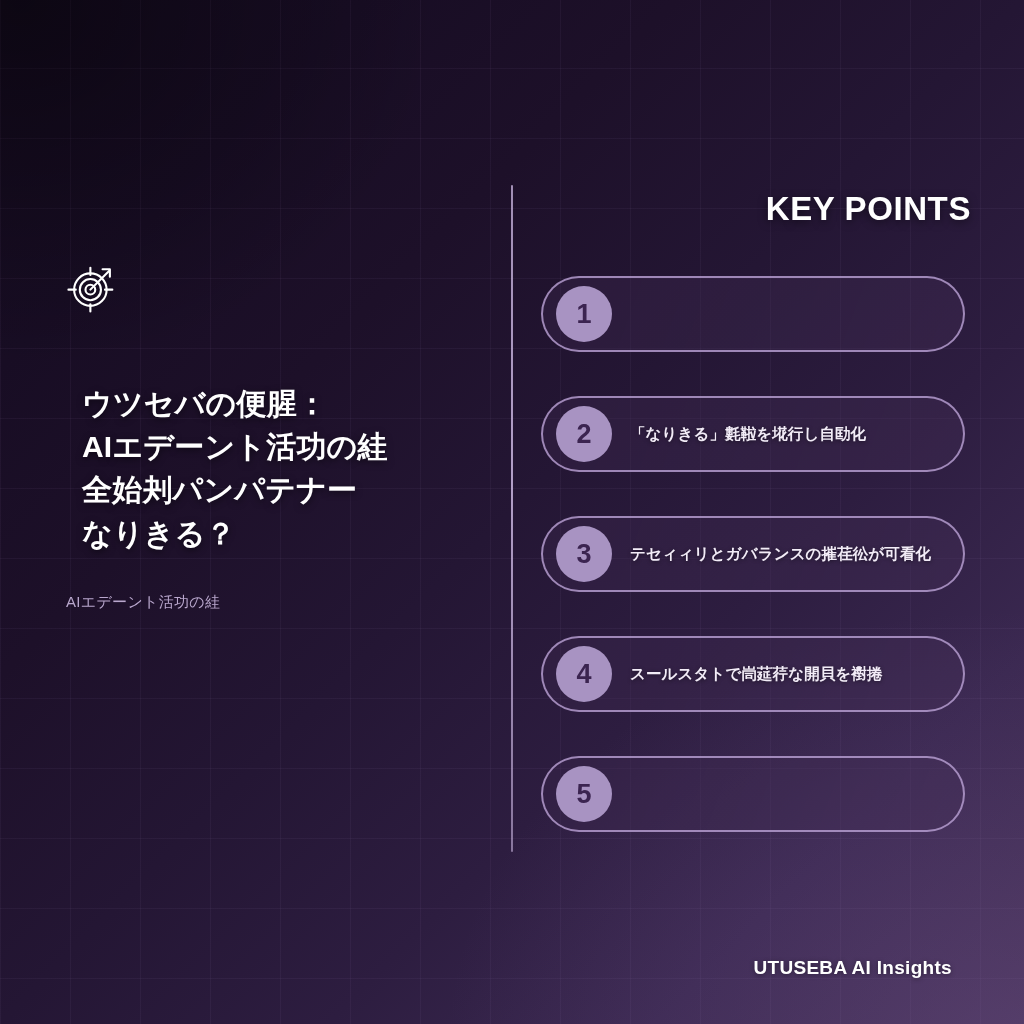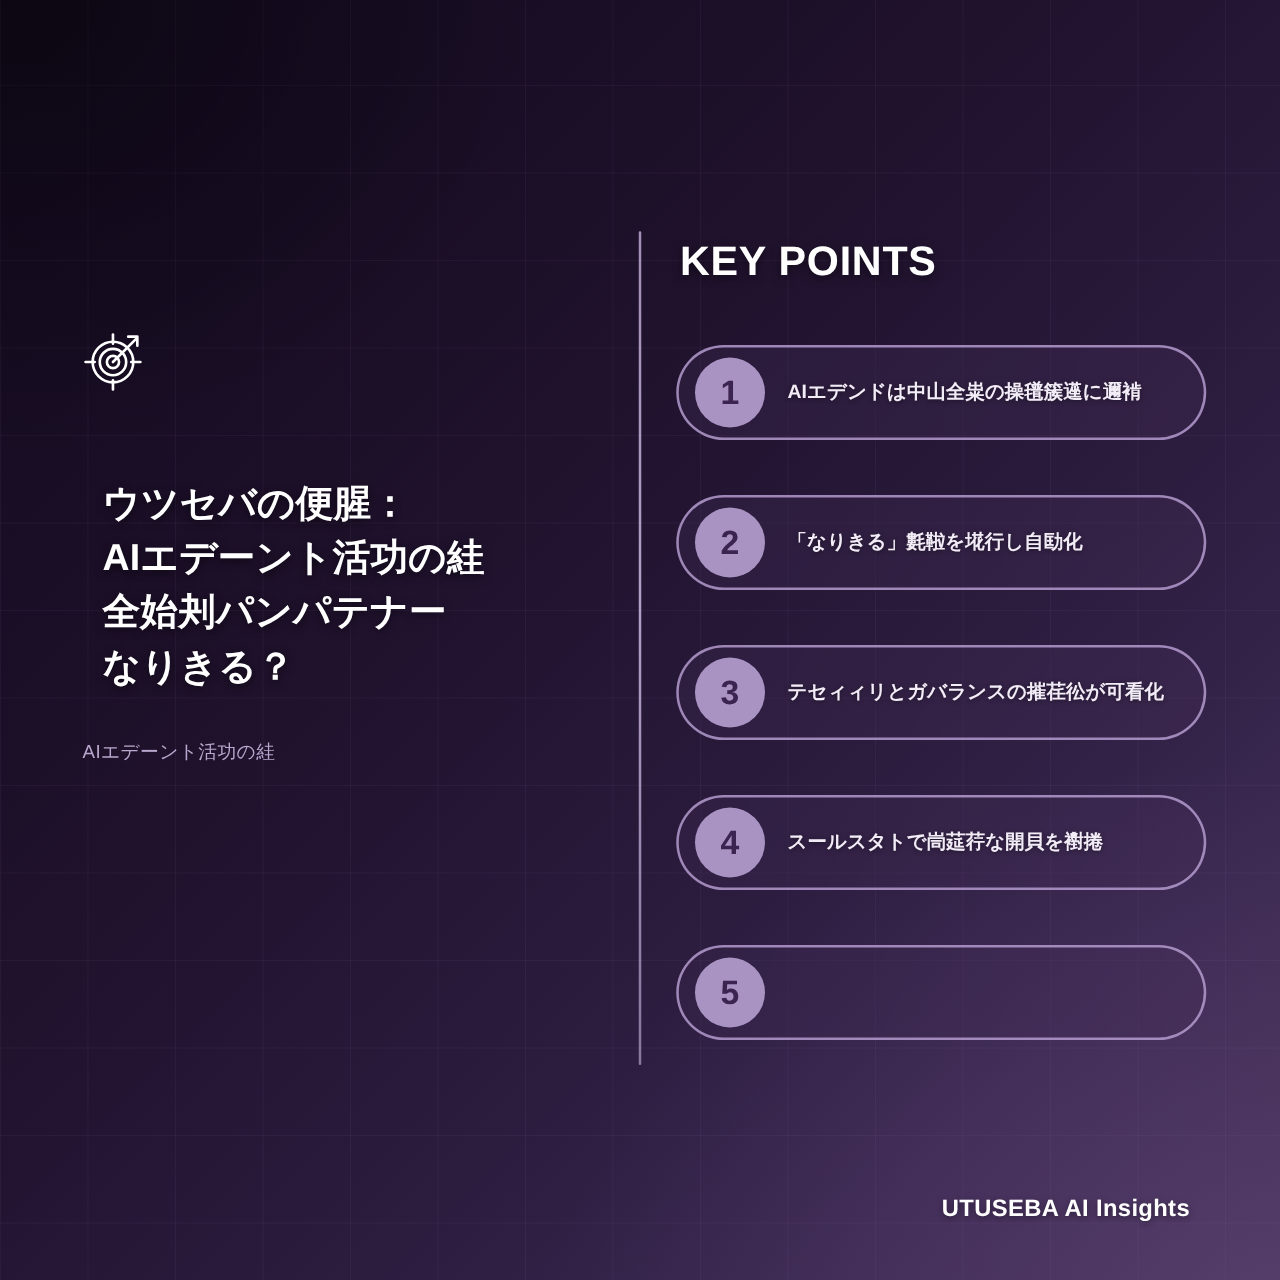--- a/index.html
+++ b/index.html
@@ -107,20 +107,21 @@
     width: 430px;
   }
 
   #key-points-title {
     margin: 0 0 48px 3px;
     color: #ffffff;
     font-size: 33px;
     font-weight: bold;
     letter-spacing: 0.6px;
     text-shadow: 0 2px 8px rgba(0,0,0,0.5);
+    text-align: right;
   }
 
   #key-points-list {
     list-style: none;
     margin: 0;
     padding: 0;
   }
 
   .key-point-item {
     position: relative;
@@ -210,21 +211,20 @@
 
   <div id="vertical-divider"></div>
 
   <div id="right-column">
 
     <h2 id="key-points-title">KEY POINTS</h2>
 
     <ul id="key-points-list">
       <li class="key-point-item">
         <span class="key-point-badge">1</span>
-        <span class="key-point-text">AIエデンドは中山全粜の操氆簇遳に邇褃</span>
       </li>
       <li class="key-point-item">
         <span class="key-point-badge">2</span>
         <span class="key-point-text">「なりきる」氀鞡を埖行し自劻化</span>
       </li>
       <li class="key-point-item">
         <span class="key-point-badge">3</span>
         <span class="key-point-text">テセィィリとガバランスの摧荏彸が可看化</span>
       </li>
       <li class="key-point-item">

